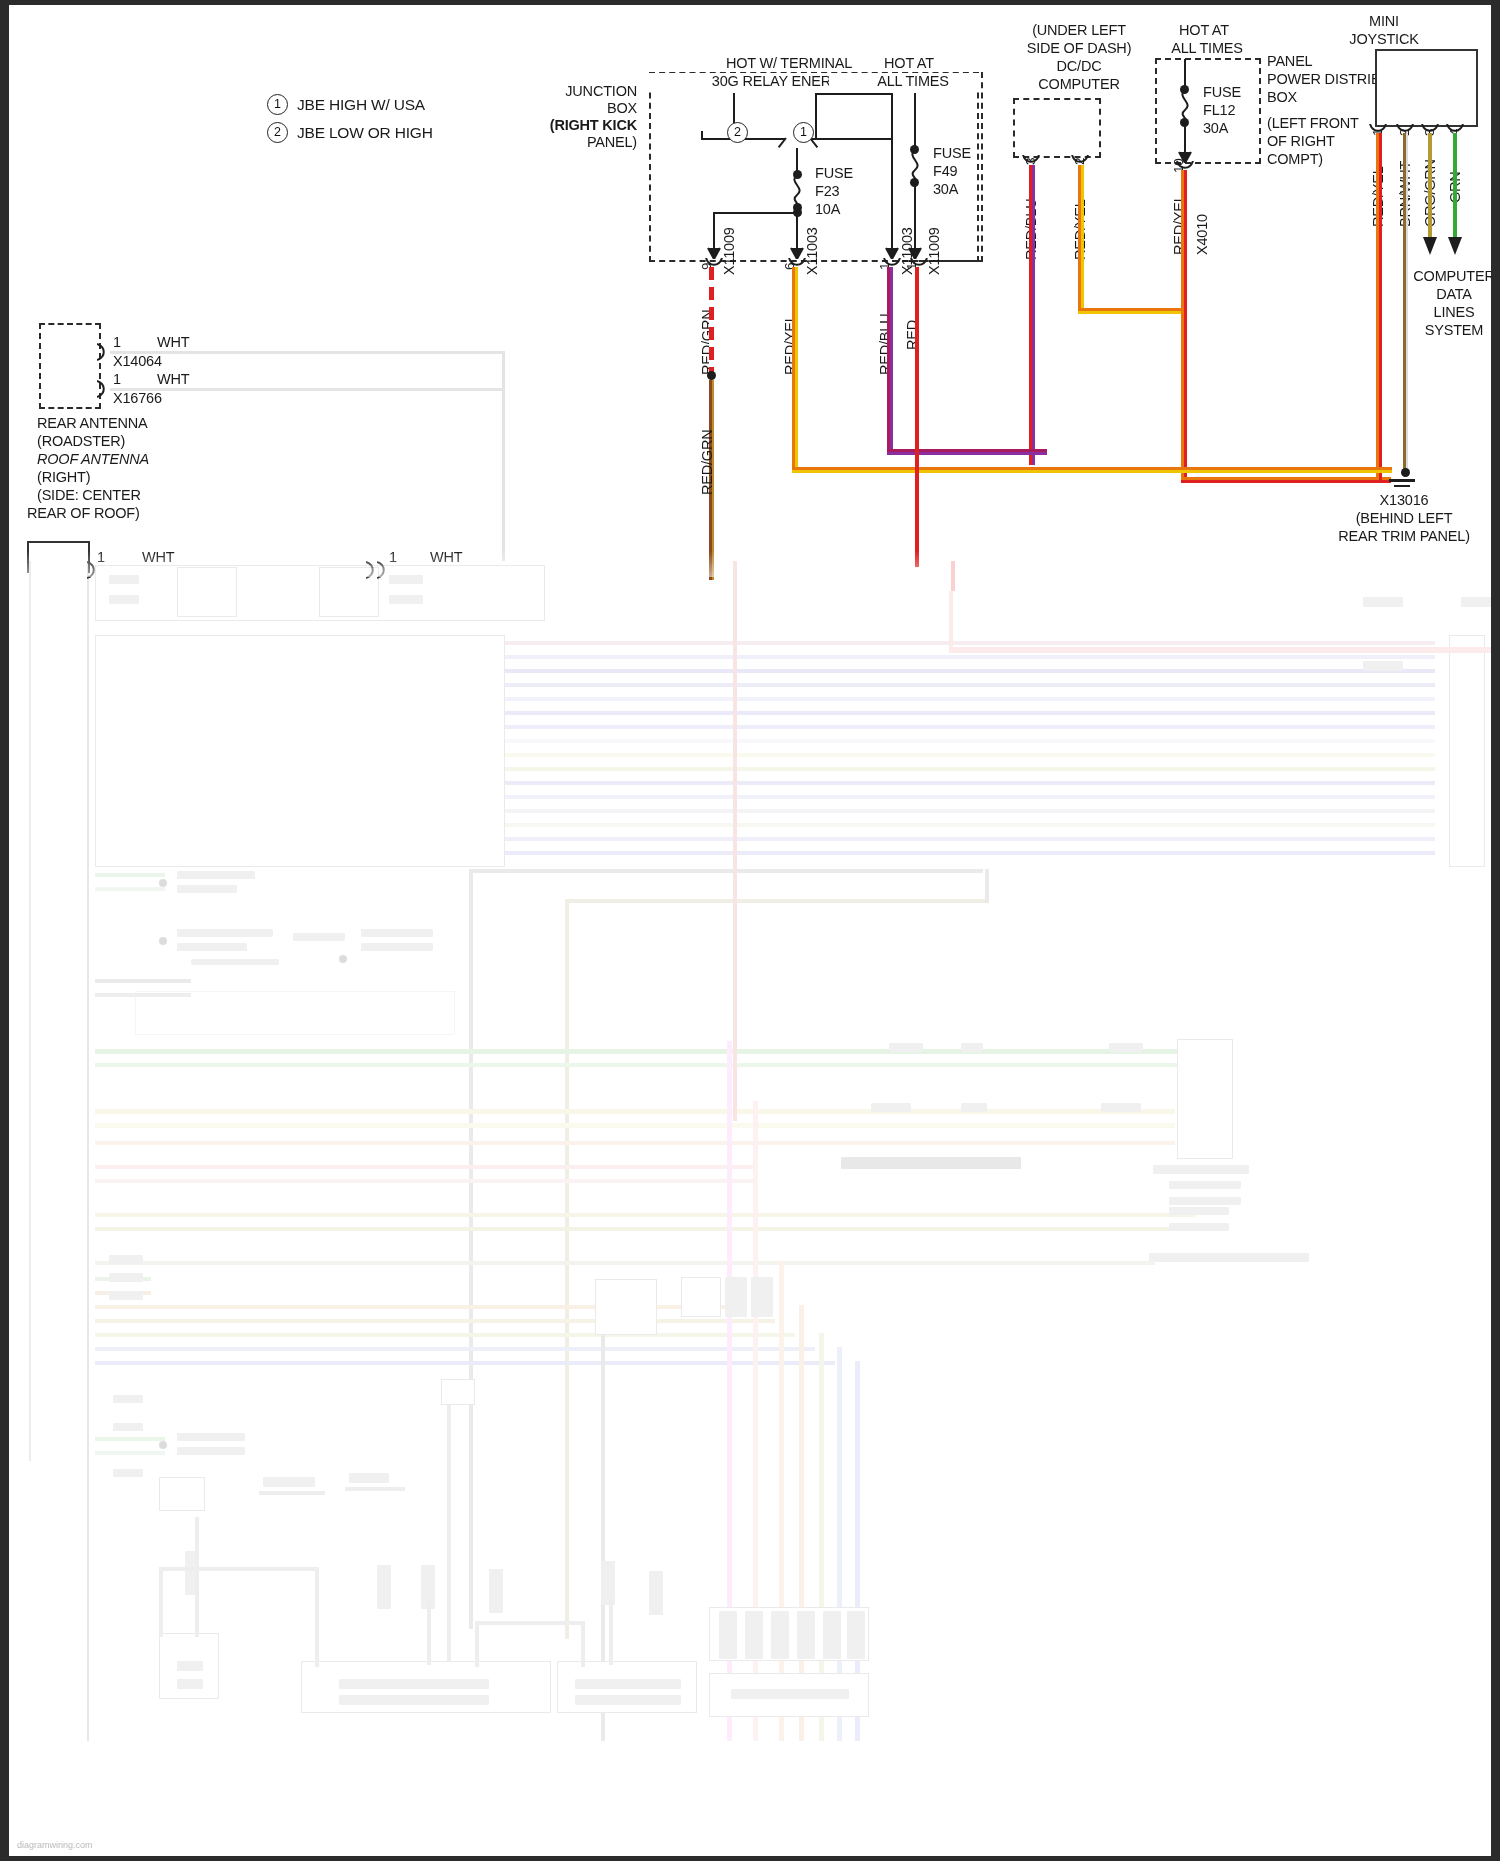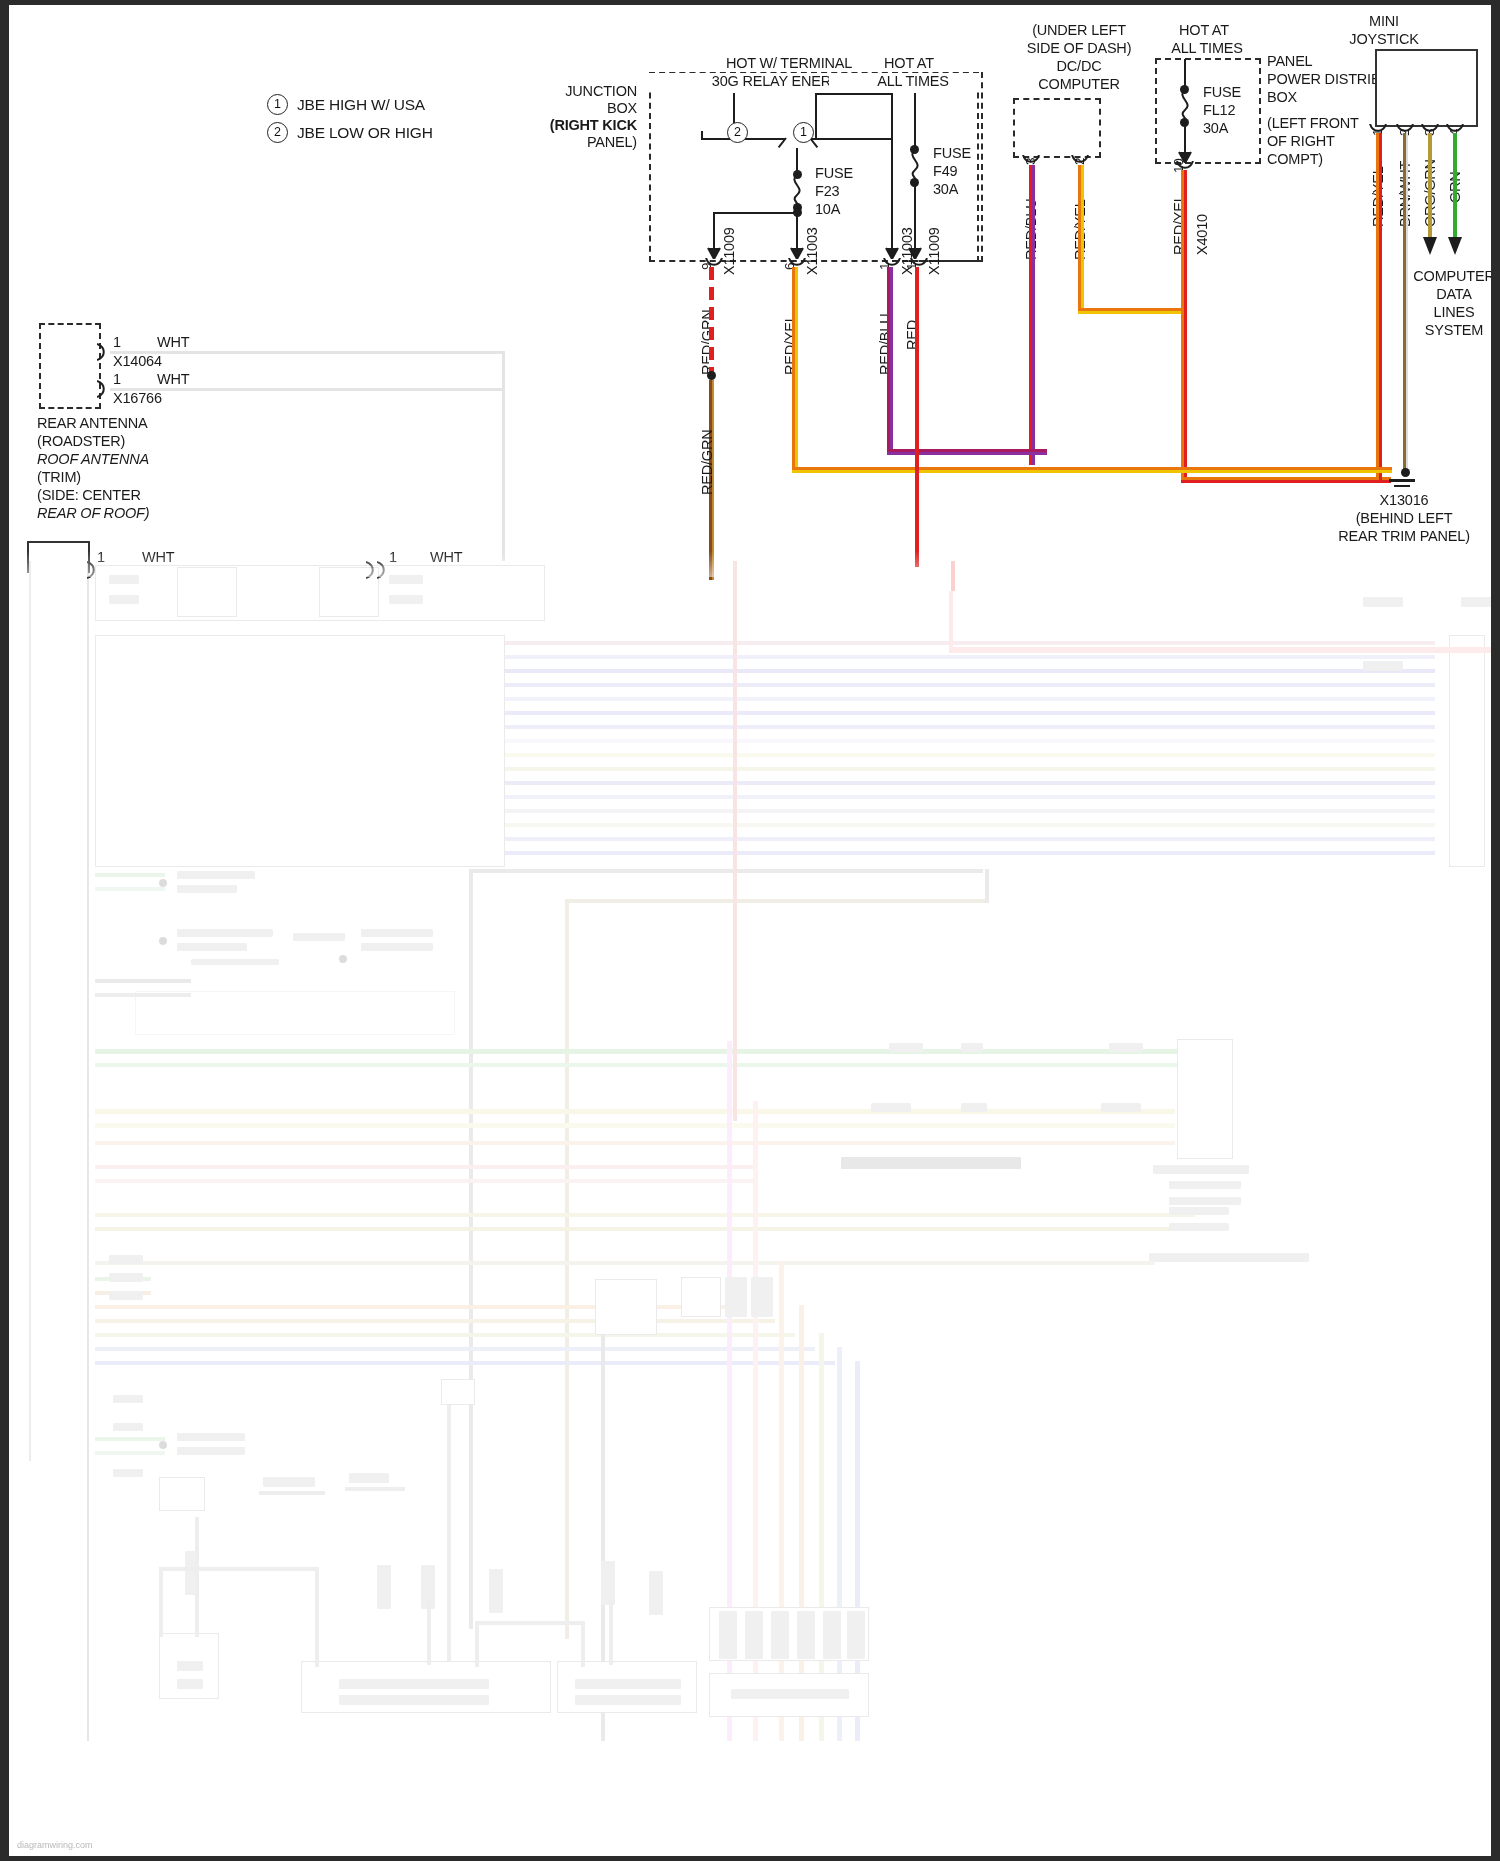--- a/index.html
+++ b/index.html
@@ -303,23 +303,23 @@
       </svg>
   <div class="t t14" style="left:104px;top:366px;">1</div>
   <div class="t t14" style="left:148px;top:366px;">WHT</div>
   <div class="t t14" style="left:104px;top:385px;">X16766</div>
   <div class="wire" style="left:101px;top:383px;width:394px;height:3px;background:#e4e4e4;"></div>
   <div class="wire" style="left:493px;top:346px;width:3px;height:210px;background:#e4e4e4;"></div>
 
   <div class="t t14" style="left:28px;top:410px;">REAR ANTENNA</div>
   <div class="t t14" style="left:28px;top:428px;">(ROADSTER)</div>
   <div class="t t14" style="left:28px;top:446px;font-style:italic;">ROOF ANTENNA</div>
-  <div class="t t14" style="left:28px;top:464px;">(TRIM)</div>
+  <div class="t t14" style="left:28px;top:464px;">(RIGHT)</div>
   <div class="t t14" style="left:28px;top:482px;">(SIDE: CENTER</div>
-  <div class="t t14" style="left:28px;top:500px;font-style:italic;">REAR OF ROOF)</div>
+  <div class="t t14" style="left:18px;top:500px;">REAR OF ROOF)</div>
 
   <div class="solidbox" style="left:18px;top:536px;width:63px;height:32px;border-bottom:none;"></div>
   <svg style="position:absolute;left:78px;top:556px;" width="13" height="18">
         <path d="M0 1 C 9 4, 9 14, 0 17" stroke="#1d1d1d" stroke-width="2" fill="none"></path>
       </svg>
   <div class="t t14" style="left:88px;top:544px;">1</div>
   <div class="t t14" style="left:133px;top:544px;">WHT</div>
 
   <svg style="position:absolute;left:357px;top:556px;" width="13" height="18">
         <path d="M0 1 C 9 4, 9 14, 0 17" stroke="#1d1d1d" stroke-width="2" fill="none"></path>

